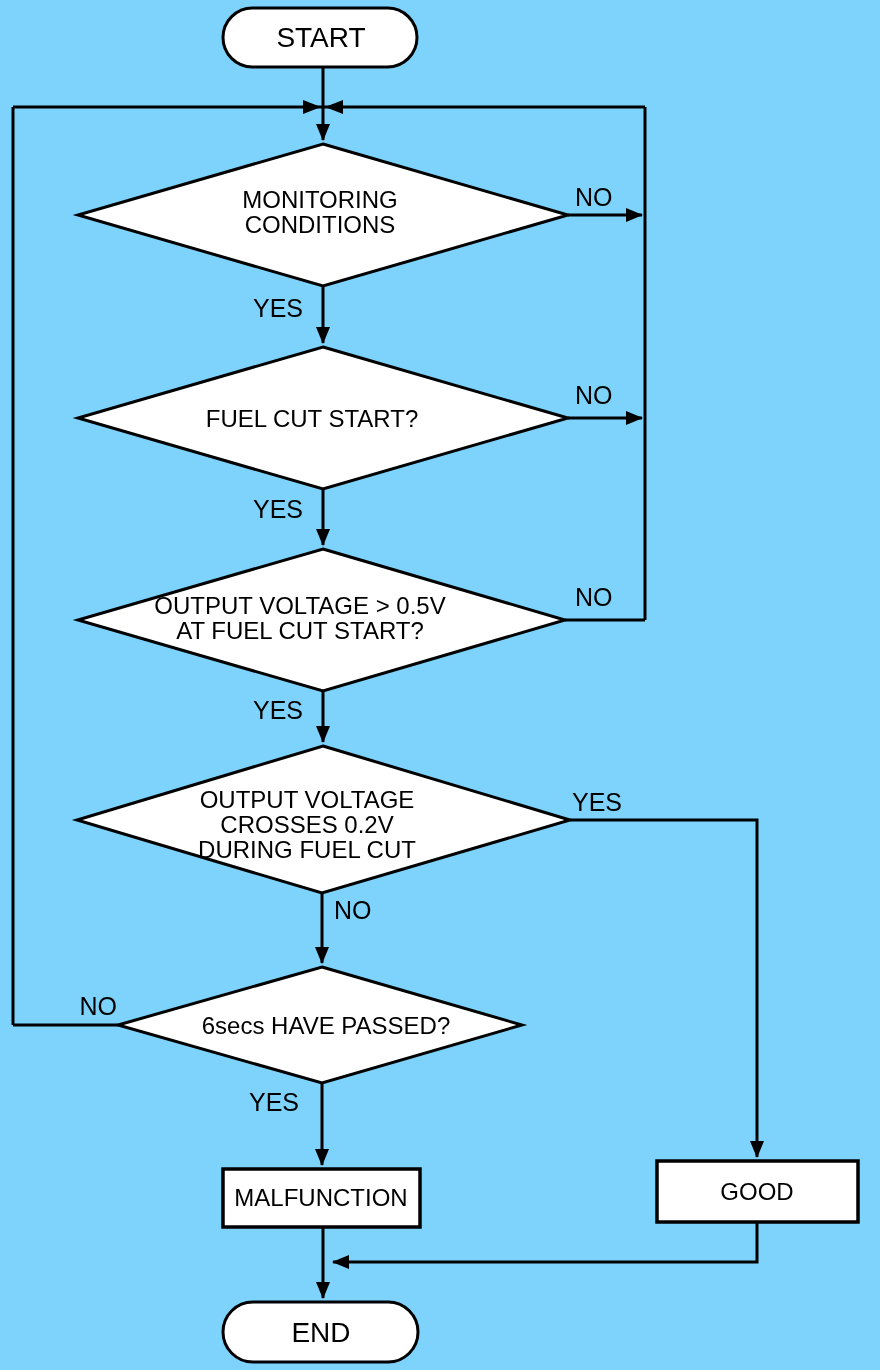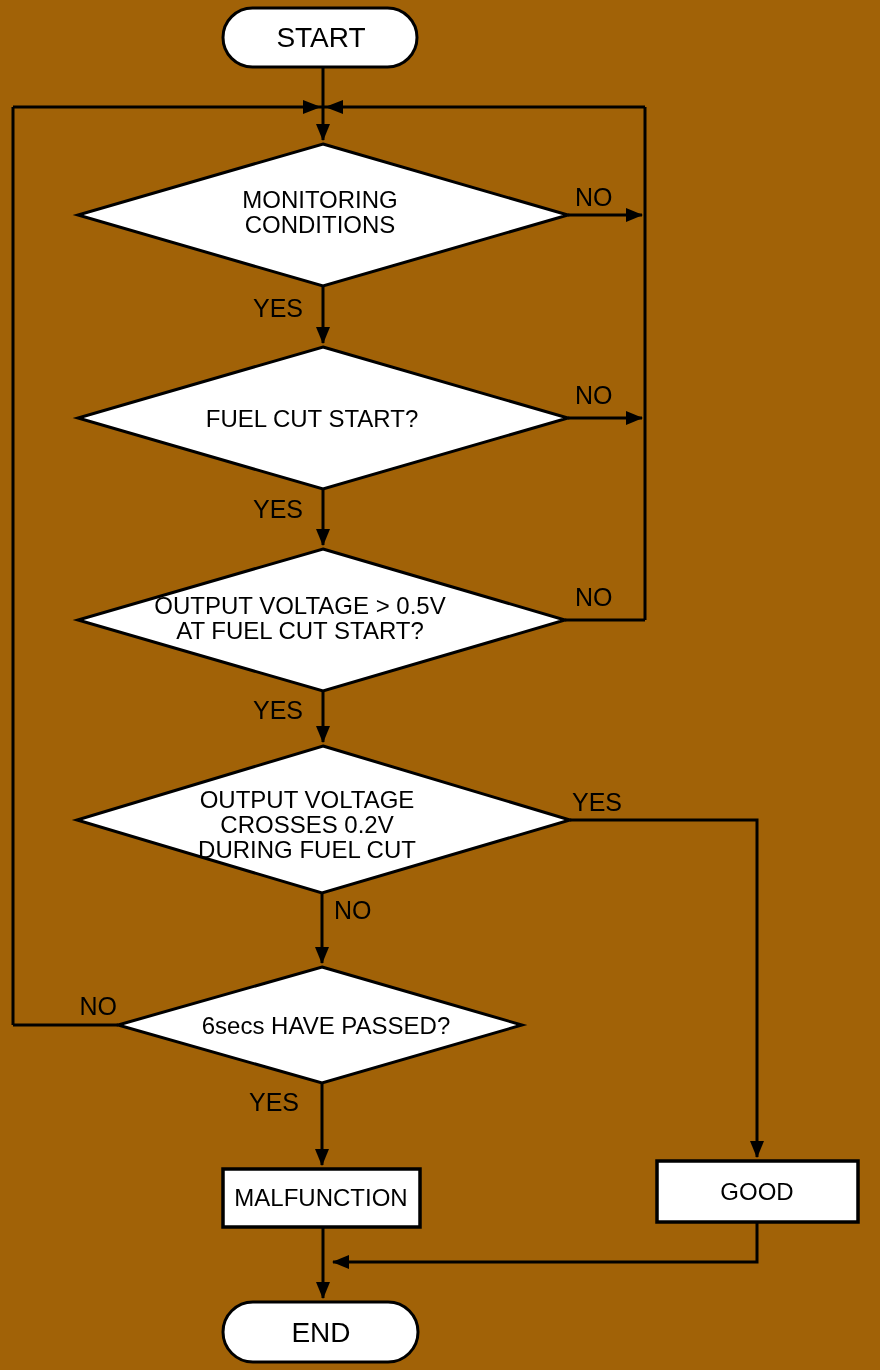--- a/index.html
+++ b/index.html
@@ -4,21 +4,21 @@
 <style>
   html, body {
     margin: 0;
     padding: 0;
     background: #ffffff;
   }
   .stage {
     position: relative;
     width: 880px;
     height: 1370px;
-    background: #a16207;
+    background: #7dd3fc;
     font-family: "Liberation Sans", sans-serif;
   }
   svg { display: block; }
   .shape {
     fill: #ffffff;
     stroke: #000000;
     stroke-width: 3;
   }
   .proc {
     stroke-width: 3.5;

